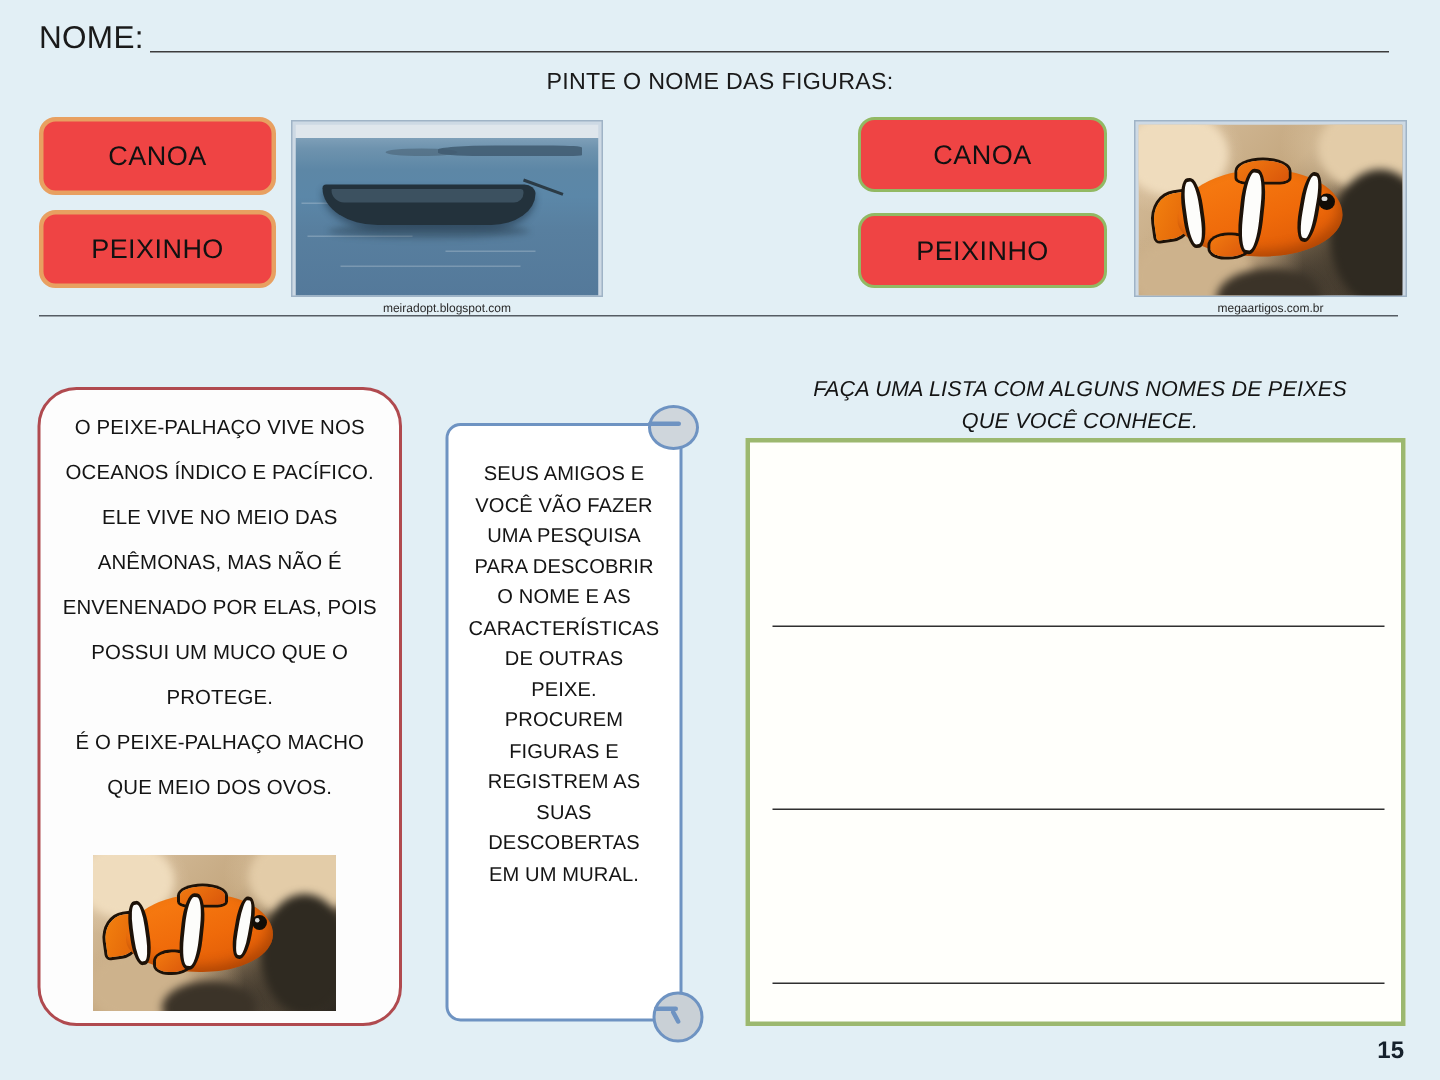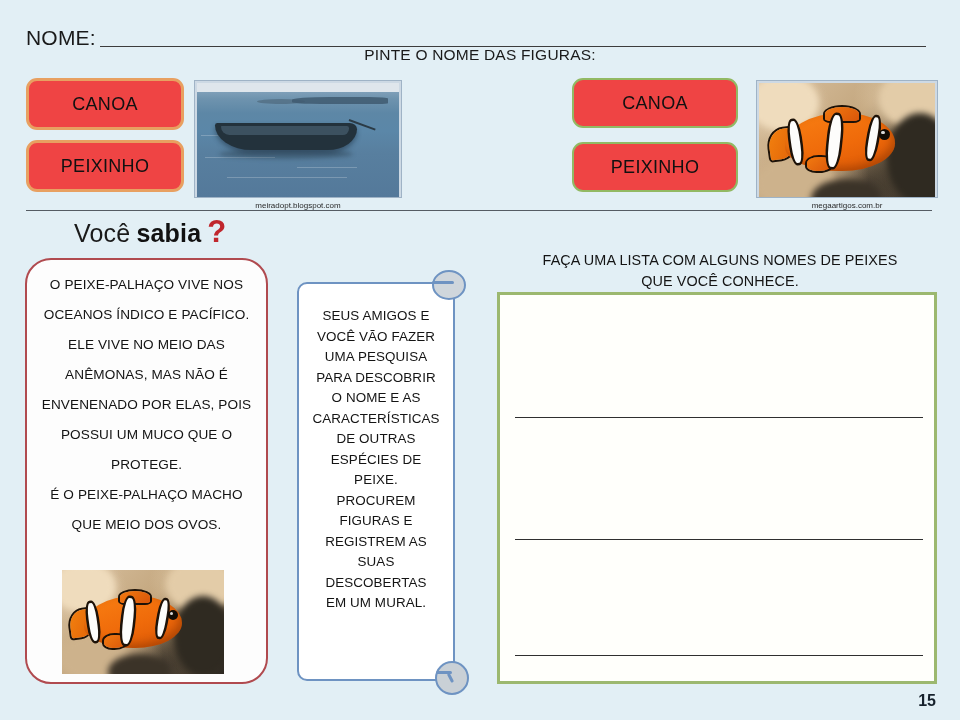--- a/index.html
+++ b/index.html
@@ -19,21 +19,21 @@
     left: 0; top: 0;
     width: 960px;
     height: 720px;
     background: #e2eff5;
   }
 
   
   .nome-row {
     position: absolute;
     left: 26px;
-    top: 16px;
+    top: 4px;
     width: 900px;
     height: 34px;
     display: flex;
     align-items: flex-end;
   }
   .nome-label {
     font-size: 21px;
     color: #1a1a1a;
     letter-spacing: .2px;
     line-height: 1;
@@ -296,20 +296,21 @@
   .list-prompt {
     position: absolute;
     left: 500px;
     top: 250px;
     width: 440px;
     text-align: center;
     font-size: 14.4px;
     color: #141414;
     line-height: 21px;
     letter-spacing: .1px;
+    font-style: italic;
   }
   #list-box {
     position: absolute;
     left: 497px;
     top: 292px;
     width: 440px;
     height: 392px;
     background: #fffffb;
     border: 3px solid #9cb86f;
     box-sizing: border-box;
@@ -395,25 +396,20 @@
           <div class="cf-stripe" style="left:84px; top:4px; width:8px; height:42px; border-radius:40%; transform:rotate(10deg);"></div>
           <div class="cf-eye" style="left:94px; top:16px; width:11px; height:11px;"></div>
         </div>
       </div>
     </div>
     <div class="photo-credit" style="left:0; right:0; bottom:-13px;">megaartigos.com.br</div>
   </div>
 
   <div class="divider"></div>
 
-  <div class="vc-sabia">
-    <span class="vc-voce">Você</span>
-    <span class="vc-sabia-word">sabia</span>
-    <span class="vc-q">?</span>
-  </div>
 
   <div id="info-card">
     <div class="info-text">
       <span class="l">O PEIXE-PALHAÇO VIVE NOS</span>
       <span class="l">OCEANOS ÍNDICO E PACÍFICO.</span>
       <span class="l">ELE VIVE NO MEIO DAS</span>
       <span class="l">ANÊMONAS, MAS NÃO É</span>
       <span class="l">ENVENENADO POR ELAS, POIS</span>
       <span class="l">POSSUI UM MUCO QUE O</span>
       <span class="l">PROTEGE.</span>
@@ -448,21 +444,20 @@
     <div class="curl curl-tr"></div>
     <div class="curl curl-br"></div>
     <div class="speech-text">
       <span class="l">SEUS AMIGOS E</span>
       <span class="l">VOCÊ VÃO FAZER</span>
       <span class="l">UMA PESQUISA</span>
       <span class="l">PARA DESCOBRIR</span>
       <span class="l">O NOME E AS</span>
       <span class="l">CARACTERÍSTICAS</span>
       <span class="l">DE OUTRAS</span>
-      <span class="l">ESPÉCIES DE</span>
       <span class="l">PEIXE.</span>
       <span class="l">PROCUREM</span>
       <span class="l">FIGURAS E</span>
       <span class="l">REGISTREM AS</span>
       <span class="l">SUAS</span>
       <span class="l">DESCOBERTAS</span>
       <span class="l">EM UM MURAL.</span>
     </div>
   </div>
 

